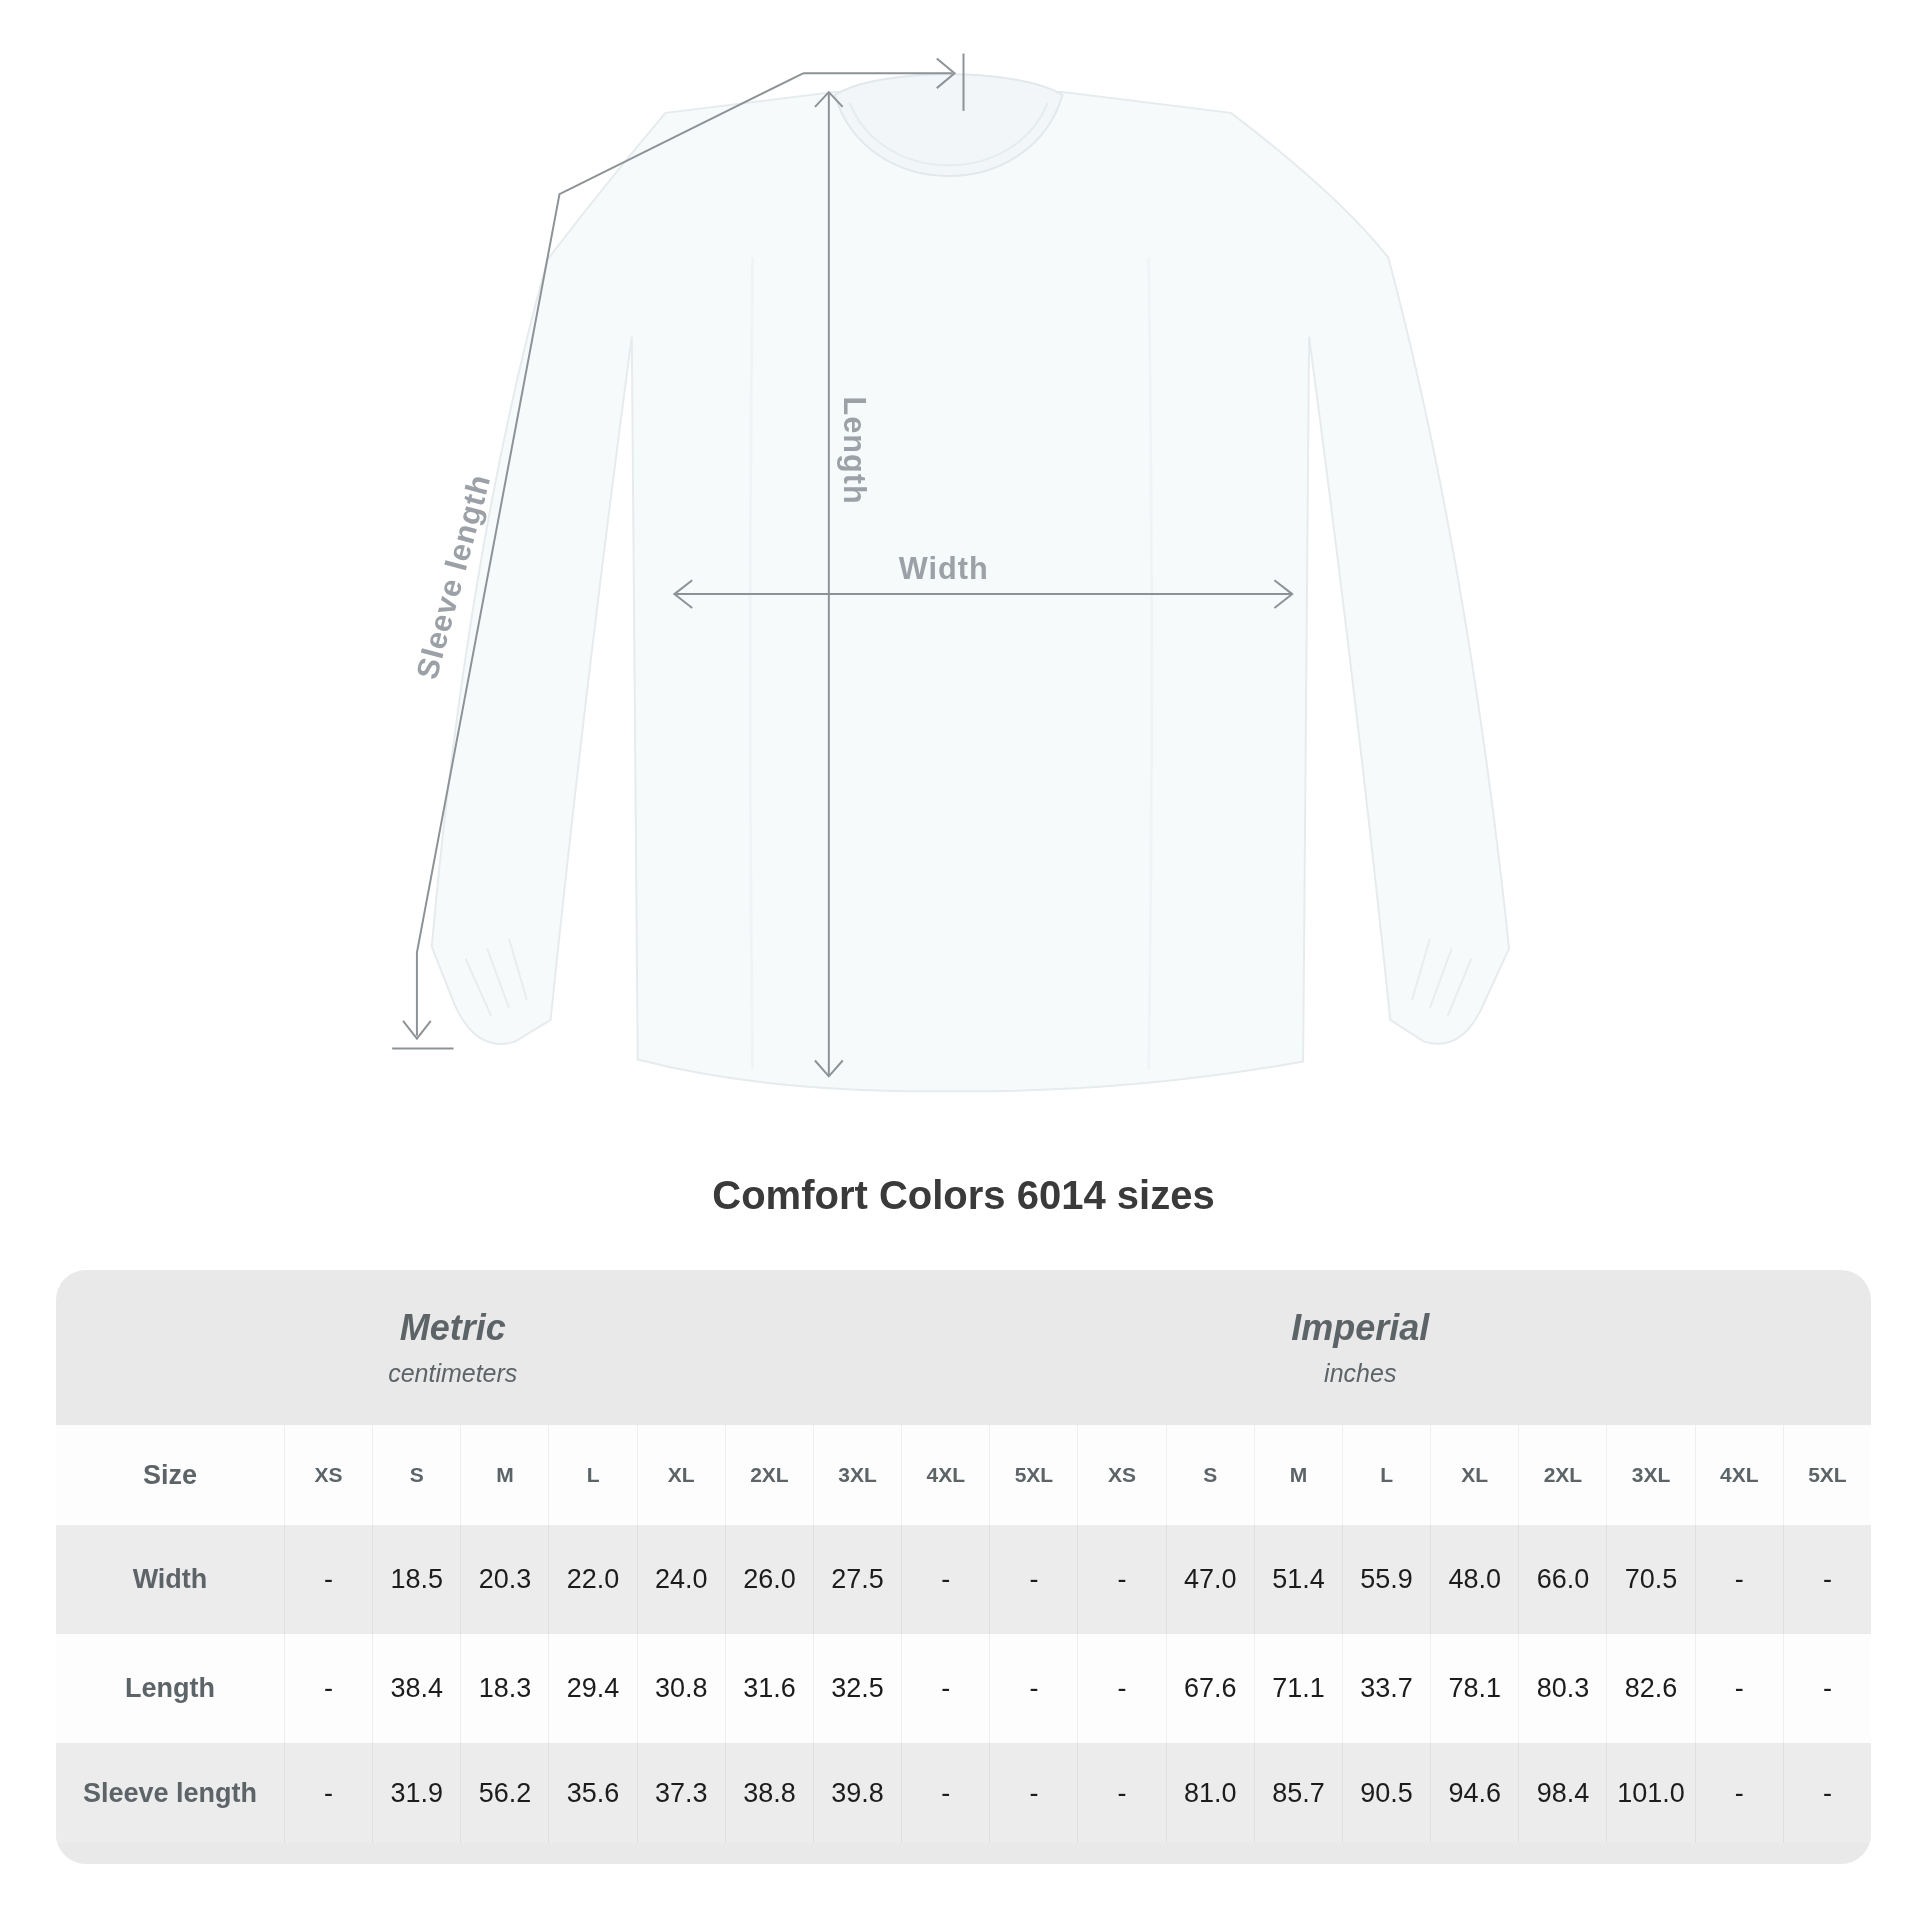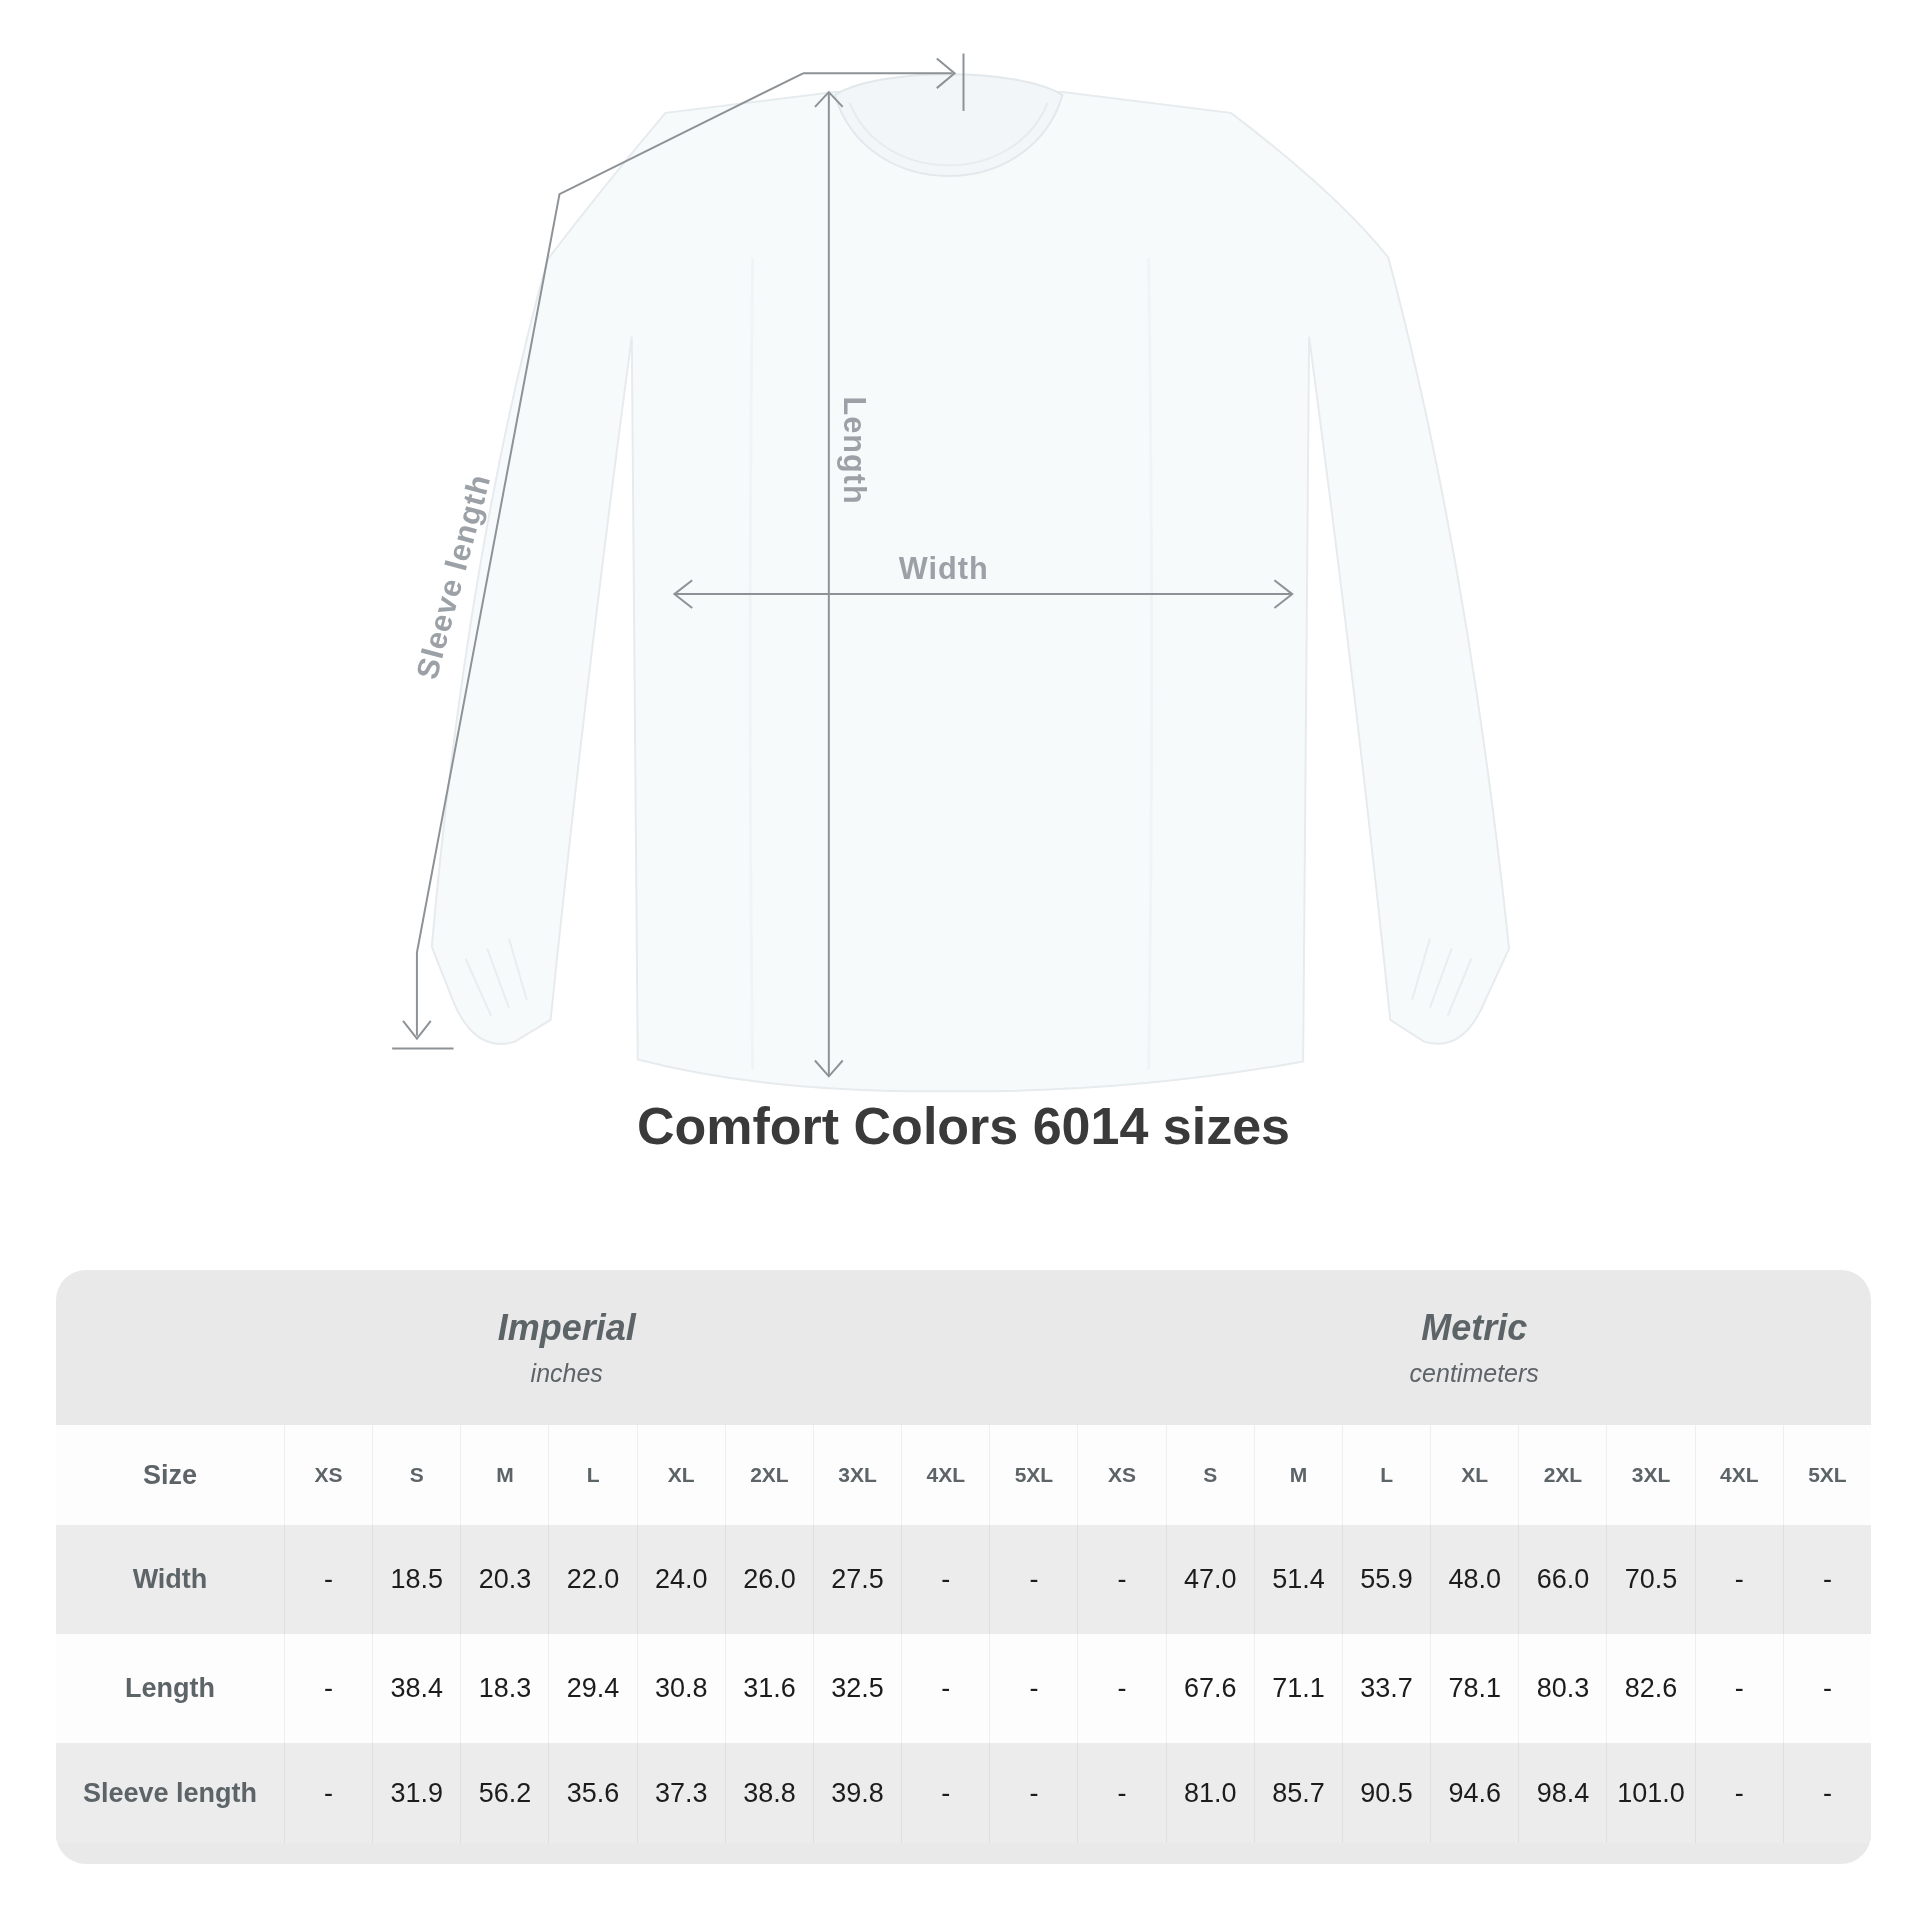--- a/index.html
+++ b/index.html
@@ -5,22 +5,22 @@
   * { box-sizing: border-box; margin: 0; padding: 0; }
   html, body { background: #ffffff; }
   body { width: 1927px; height: 1927px; font-family: "Liberation Sans", sans-serif; }
   .page { position: relative; width: 1927px; height: 1927px; background: #ffffff; overflow: hidden; }
 
   svg.diagram { position: absolute; left: 0; top: 0; }
   .ann-line { stroke: #8d9296; stroke-width: 2; fill: none; }
   .ann-label { fill: #9ba1a6; font-family: "Liberation Sans", sans-serif; font-weight: bold; font-size: 31px; letter-spacing: 1px; }
 
   .title {
-    position: absolute; top: 1096px; left: 0; width: 100%;
-    text-align: center; font-size: 52px; font-weight: bold; color: #3a3a3a;
+    position: absolute; top: 1173px; left: 0; width: 100%;
+    text-align: center; font-size: 40px; font-weight: bold; color: #3a3a3a;
   }
   .subtitle {
     position: absolute; top: 1188px; left: 0; width: 100%;
     text-align: center; font-size: 26px; font-style: italic; color: #4d4d4d;
   }
 
   .size-table {
     position: absolute; left: 56px; top: 1270px; width: 1815px; height: 594px;
     background: #e9e9e9; border-radius: 30px; overflow: hidden;
   }
@@ -116,27 +116,27 @@
       <path class="ann-line" d="M 407 1031 L 421 1049 L 435 1031"></path>
       <path class="ann-line" d="M 396 1059 L 458 1059"></path>
     </g>
     <text class="ann-label" text-anchor="middle" transform="translate(468 585) rotate(-75)">Sleeve length</text>
   </svg>
 
   <div class="title">Comfort Colors 6014 sizes</div>
 
   <div class="size-table">
     <div class="group-header">
+      <div class="group group-metric">
+        <div class="group-label">Metric</div>
+        <div class="group-unit">centimeters</div>
+      </div>
       <div class="group group-imperial">
         <div class="group-label">Imperial</div>
         <div class="group-unit">inches</div>
-      </div>
-      <div class="group group-metric">
-        <div class="group-label">Metric</div>
-        <div class="group-unit">centimeters</div>
       </div>
     </div>
     <div class="grid-row row-size" id="size-header-row">
         <div class="cell label-cell">Size</div>
         <div class="cell size-cell">XS</div>
         <div class="cell size-cell">S</div>
         <div class="cell size-cell">M</div>
         <div class="cell size-cell">L</div>
         <div class="cell size-cell">XL</div>
         <div class="cell size-cell">2XL</div>

